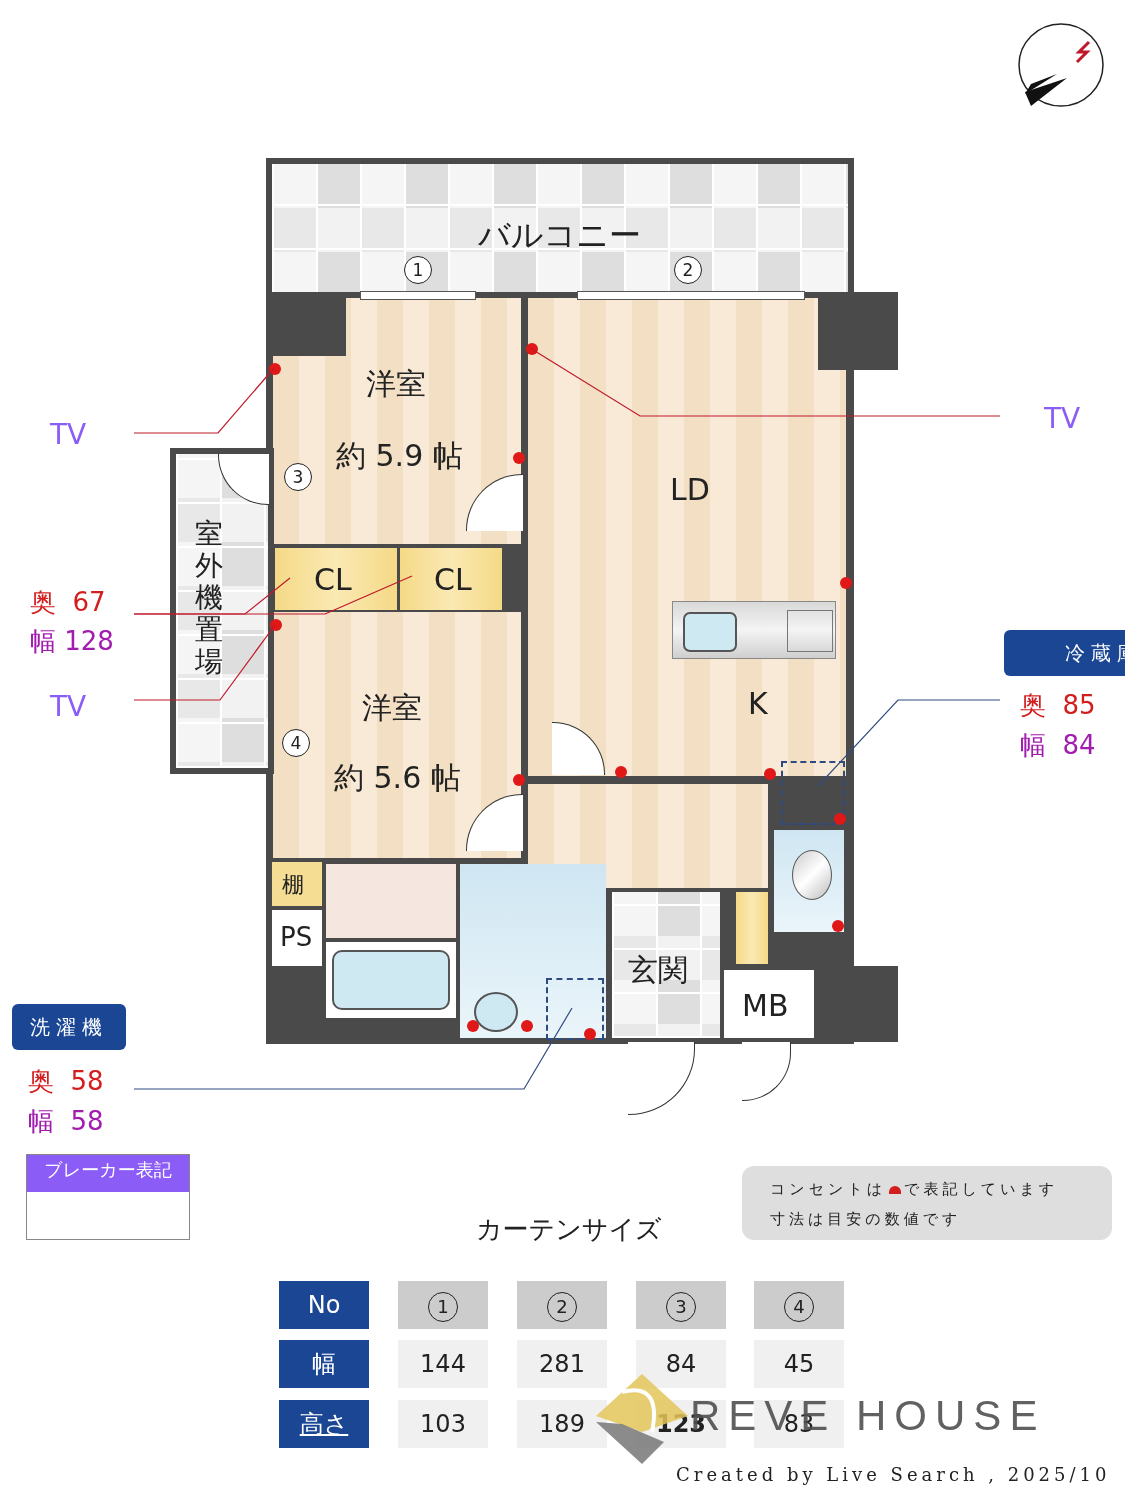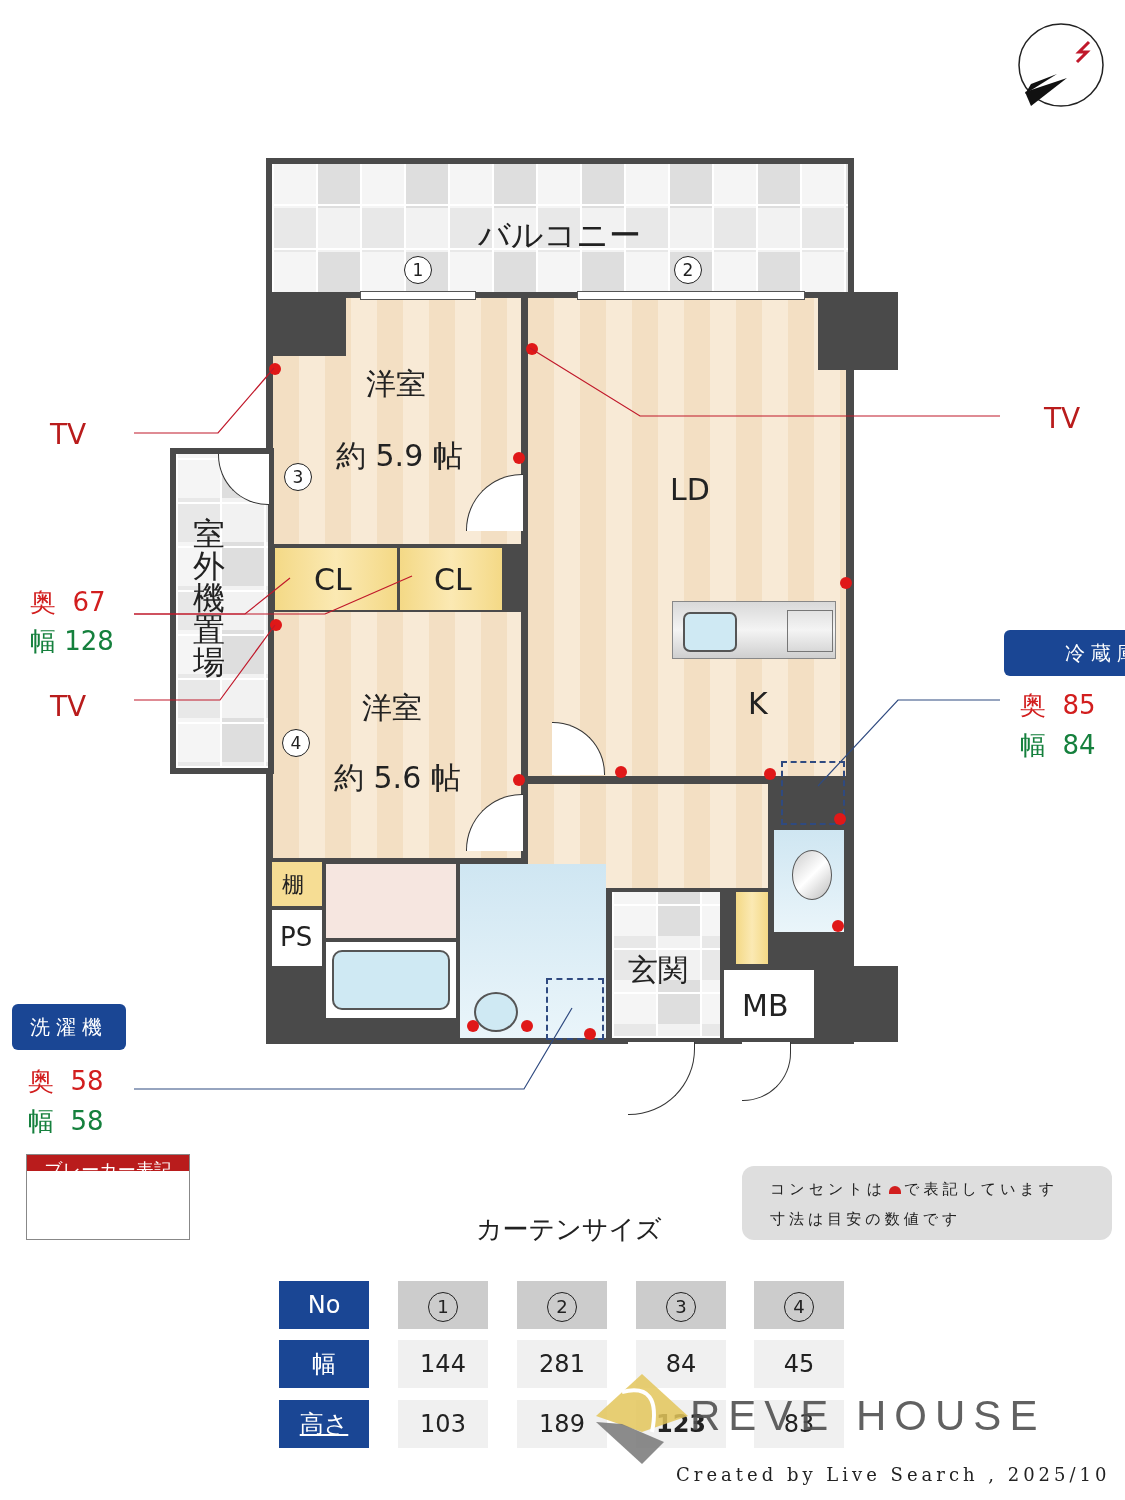--- a/index.html
+++ b/index.html
@@ -15,24 +15,24 @@
       repeating-linear-gradient(90deg, #fff 0 2px, transparent 2px 44px),
       conic-gradient(#dedede 25%, #f2f2f2 0 50%, #e8e8e8 0 75%, #f5f5f5 0) 0 0/88px 88px;
   }
   .wood{position:absolute;background:repeating-linear-gradient(90deg,#f3dfc3 0 26px,#f8ead6 26px 52px);}
   .label{position:absolute;font-size:30px;color:#222;white-space:nowrap;}
   .circle-num{position:absolute;width:26px;height:26px;border:1.5px solid #222;border-radius:50%;background:#fff;font-size:17px;line-height:26px;text-align:center;color:#222;}
   .outlet{position:absolute;width:12px;height:12px;background:#e01818;border-radius:50%;}
   .door-arc{position:absolute;background:#fff;border:1.5px solid #333;}
   .closet{position:absolute;background:linear-gradient(90deg,#f4d986,#fbe9b3,#f4d986);border:2px solid #4a4a4a;}
   .red{color:#d21e1e;}
-  .blue{color:#15803d;}
+  .blue{color:#a21caf;}
   .tag{position:absolute;background:#1a4694;color:#fff;border-radius:6px;font-size:20px;letter-spacing:6px;text-align:center;}
   .dim{position:absolute;font-size:26px;white-space:nowrap;}
-  .tv{position:absolute;font-size:28px;color:#b91c1c;}
+  .tv{position:absolute;font-size:28px;color:#8b5cf6;}
   svg.lines{position:absolute;left:0;top:0;}
   .cell{position:absolute;width:90px;height:48px;font-size:24px;text-align:center;line-height:48px;color:#222;}
   .hdr{background:#1a4694;color:#fff;}
   .gray{background:#cccccc;}
   .light{background:#f0f0f0;}
   .cn{display:inline-block;width:28px;height:28px;border:1.5px solid #222;border-radius:50%;line-height:28px;font-size:18px;}
 </style>
 </head>
 <body>
 
@@ -78,21 +78,21 @@
 
 <div class="wood" style="left:273px;top:612px;width:248px;height:246px;"></div>
 <div class="label" style="left:362px;top:688px;">洋室</div>
 <div class="label" style="left:334px;top:758px;">約 5.6 帖</div>
 <div class="circle-num" style="left:282px;top:729px;">4</div>
 
 <div class="wood" style="left:528px;top:784px;width:240px;height:104px;"></div>
 
 <div class="wall" style="left:170px;top:448px;width:104px;height:326px;"></div>
 <div class="tile" style="left:176px;top:454px;width:92px;height:314px;"></div>
-<div class="label" style="left:192px;top:518px;width:34px;font-size:32px;white-space:normal;line-height:32px;text-align:center;">室外機置場</div>
+<div class="label" style="left:192px;top:518px;width:34px;font-size:28px;white-space:normal;line-height:32px;text-align:center;">室外機置場</div>
 
 <div class="abs" style="left:272px;top:862px;width:50px;height:44px;background:#f6dd94;"></div>
 <div class="label" style="left:282px;top:870px;font-size:22px;">棚</div>
 <div class="abs" style="left:272px;top:910px;width:50px;height:56px;background:#fff;"></div>
 <div class="label" style="left:280px;top:922px;font-size:26px;">PS</div>
 <div class="abs" style="left:326px;top:864px;width:130px;height:74px;background:#f6e6e0;"></div>
 <div class="abs" style="left:326px;top:942px;width:130px;height:76px;background:#fff;">
   <div class="abs" style="left:6px;top:8px;width:114px;height:56px;border:2px solid #555;border-radius:10px;background:#cfe9f3;"></div>
 </div>
 <div class="abs" style="left:460px;top:864px;width:146px;height:174px;background:linear-gradient(#cfe6f2,#eaf5fa);">
@@ -150,21 +150,21 @@
 
 <div class="tag" style="left:1004px;top:630px;width:112px;height:46px;line-height:46px;padding-left:44px;">冷蔵庫</div>
 <div class="dim red" style="left:1020px;top:688px;"><span>奥</span>&nbsp;&nbsp;<span>85</span></div>
 <div class="dim blue" style="left:1020px;top:728px;"><span>幅</span>&nbsp;&nbsp;<span>84</span></div>
 
 <div class="tag" style="left:12px;top:1004px;width:114px;height:46px;line-height:46px;">洗濯機</div>
 <div class="dim red" style="left:28px;top:1064px;"><span>奥</span>&nbsp;&nbsp;<span>58</span></div>
 <div class="dim blue" style="left:28px;top:1104px;"><span>幅</span>&nbsp;&nbsp;<span>58</span></div>
 
 <div class="abs" style="left:26px;top:1154px;width:162px;height:84px;border:1px solid #888;">
-  <div style="height:16px;background:#b91c1c;color:#fff;font-size:18px;line-height:30px;text-align:center;">ブレーカー表記</div>
+  <div style="height:37px;background:#8b5cf6;color:#fff;font-size:18px;line-height:30px;text-align:center;">ブレーカー表記</div>
 </div>
 
 <div class="abs" style="left:742px;top:1166px;width:370px;height:74px;background:#dedede;border-radius:12px;font-size:15px;letter-spacing:4px;color:#222;">
   <div style="position:absolute;left:28px;top:14px;white-space:nowrap;">
     <span>コンセントは</span><span style="display:inline-block;width:12px;height:8px;background:#d21e1e;border-radius:6px 6px 0 0;margin:0 3px;"></span><span>で表記しています</span>
   </div>
   <div style="position:absolute;left:28px;top:44px;white-space:nowrap;">寸法は目安の数値です</div>
 </div>
 
 <div class="abs" style="left:476px;top:1212px;font-size:26px;color:#222;">カーテンサイズ</div>

